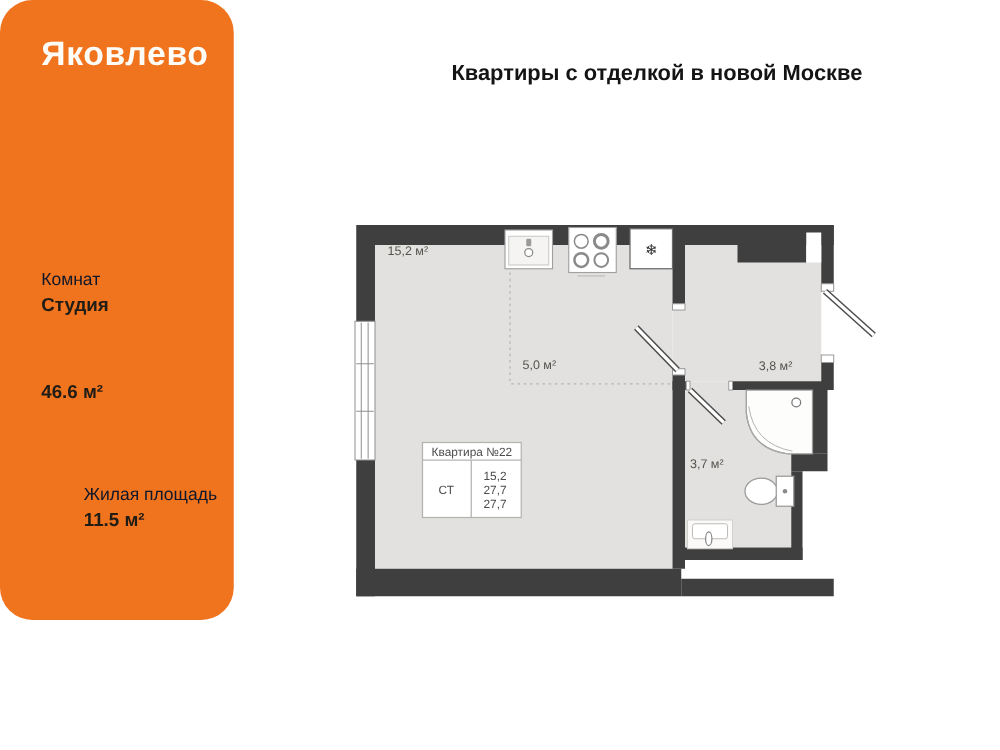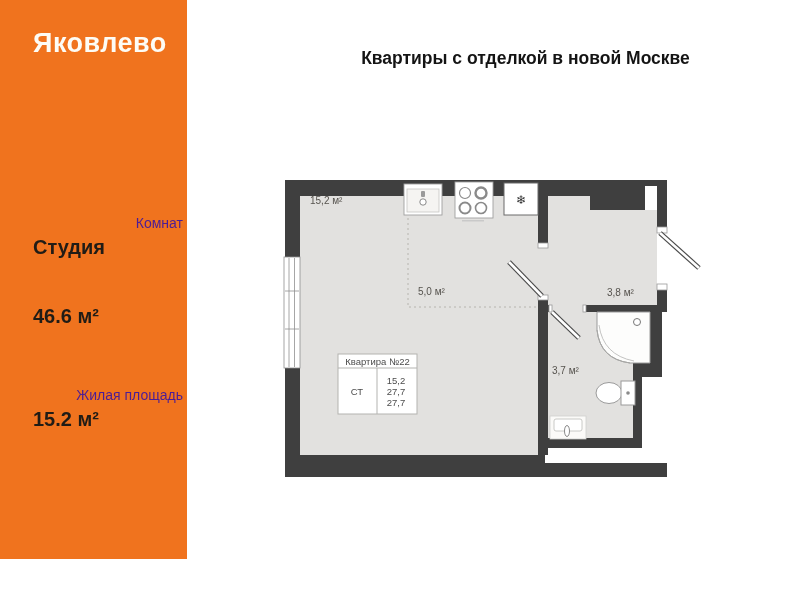--- a/index.html
+++ b/index.html
@@ -1,33 +1,34 @@
 <!DOCTYPE html>
 <html><head>
 <meta charset="utf-8">
 <style>
   html,body { margin:0; padding:0; }
   body {
     width:800px; height:600px; position:relative; overflow:hidden;
     background:#ffffff; font-family:"Liberation Sans", sans-serif;
   }
   .sidebar {
-    position:absolute; left:0; top:0; width:187px; height:559px;
+    position:absolute; left:0; top:0; width:187px; height:496px;
     background:#f0731e;
+    border-radius:26px;
   }
   .logo {
     position:absolute; left:33px; top:28px;
     font-size:27px; font-weight:bold; color:#fdfcf6; letter-spacing:0.5px;
   }
   .stat { position:absolute; left:33px; width:150px; }
-  .stat .label { font-size:14px; color:#4c1d95;text-align:right; }
-  .stat .value { font-size:20px; font-weight:bold; color:#201c16; margin-top:5px; }
+  .stat .label { font-size:14px; color:#0f172a; }
+  .stat .value { font-size:15px; font-weight:bold; color:#201c16; margin-top:5px; }
   #stat-0 { top:215px; }
   #stat-1 { top:300px; }
-  #stat-2 { top:387px; }
+  #stat-2 { top:387px;margin-left:34px; }
   .page-title {
     position:absolute; left:187px; top:36px; width:613px;
     text-align:center; font-size:17.5px; font-weight:bold; color:#141414;margin-left:32px;
   }
   .plan { position:absolute; left:275px; top:168px; }
   svg text { font-family:"Liberation Sans", sans-serif; }
 </style>
 </head>
 <body>
 
@@ -36,21 +37,21 @@
 
   <div class="stat" id="stat-0">
     <div class="label">Комнат</div>
     <div class="value">Студия</div>
   </div>
   <div class="stat" id="stat-1">
     <div class="value">46.6 м²</div>
   </div>
   <div class="stat" id="stat-2">
     <div class="label">Жилая площадь</div>
-    <div class="value">15.2 м²</div>
+    <div class="value">11.5 м²</div>
   </div>
 </aside>
 
 <h1 class="page-title">Квартиры с отделкой в новой Москве</h1>
 
 <div class="plan">
 <svg width="440" height="322" viewBox="275 168 440 322" xmlns="http://www.w3.org/2000/svg">
 
   <g>
     <rect x="300" y="196" width="238" height="259" fill="#e2e1df"></rect>

